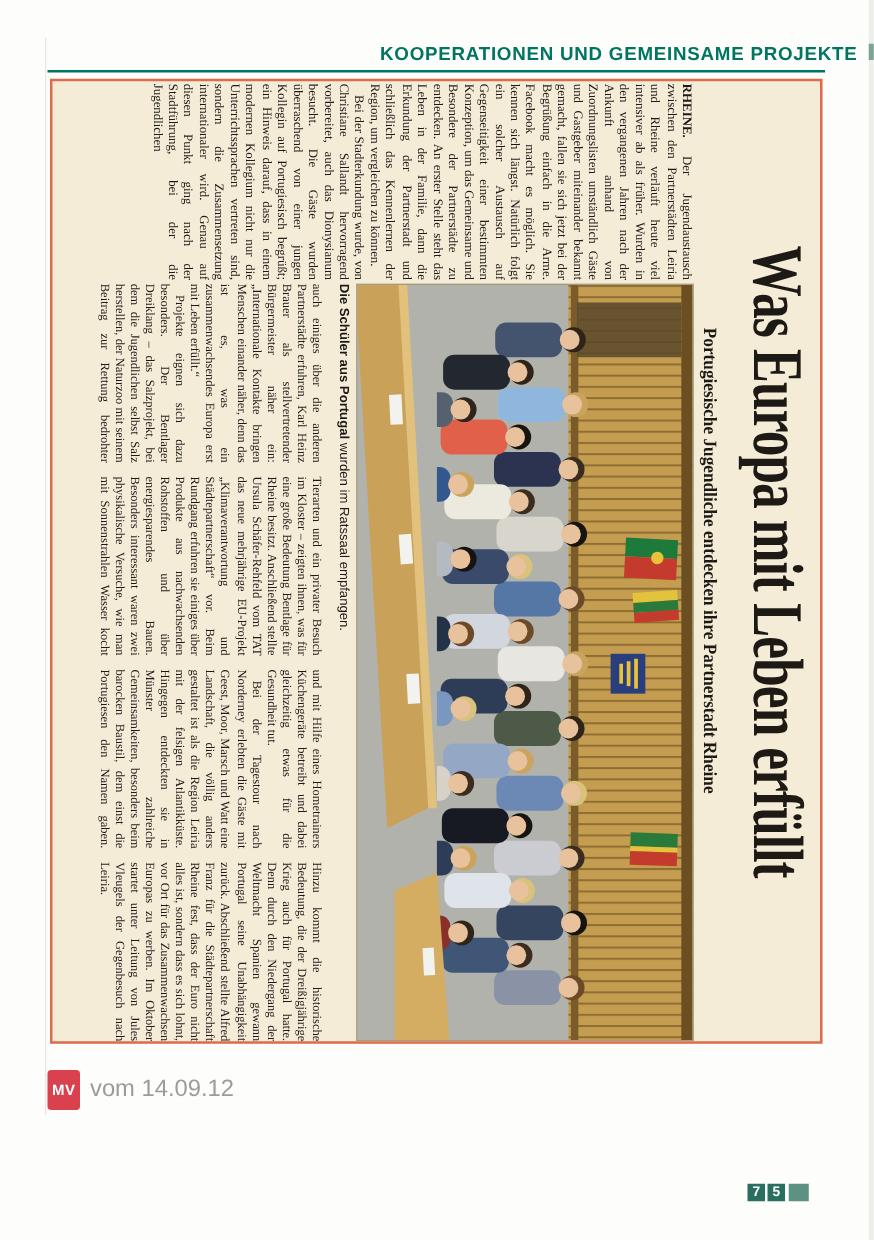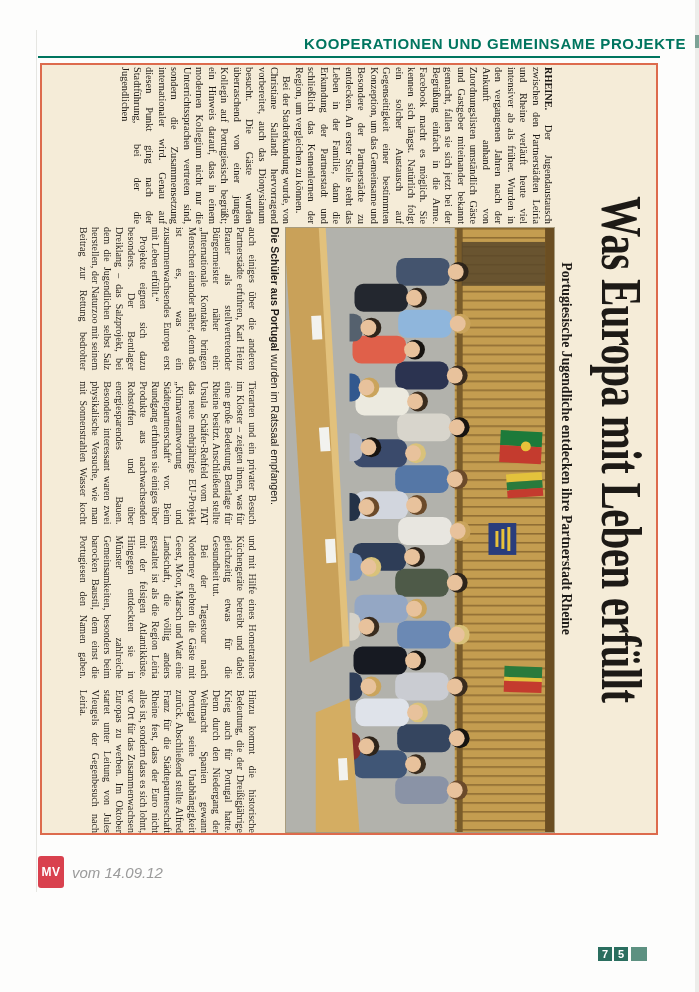--- a/index.html
+++ b/index.html
@@ -46,21 +46,21 @@
   .photo{position:absolute;left:164px;top:103px;width:606px;height:270px;
     border:1px solid #a89c7e;background:#b2b2ac;}
   .caption{position:absolute;left:164px;top:377px;width:470px;font-size:10.5px;line-height:13px;}
   .caption b{font-weight:bold;}
 
   
   .source{position:absolute;left:38px;top:856px;display:flex;align-items:center;gap:8px;}
   .mv-box{width:26px;height:32px;background:var(--logo-red);border-radius:3px;color:#fff;
     font-weight:bold;font-size:12px;display:flex;align-items:center;justify-content:center;
     letter-spacing:.5px;}
-  .source-date{color:var(--date-grey);font-size:15px;font-style:italic;}
+  .source-date{color:var(--date-grey);font-size:19px;}
 
   
   .pager{position:absolute;left:598px;top:947px;display:flex;gap:2px;align-items:center;}
   .pager .num{width:14px;height:14px;background:var(--pager-dark);color:#fff;font-size:11px;
     font-weight:bold;display:flex;align-items:center;justify-content:center;}
   .pager .solid{width:16px;height:14px;background:var(--pager-light);margin-left:1px;}
 </style>
 </head>
 <body>
 

